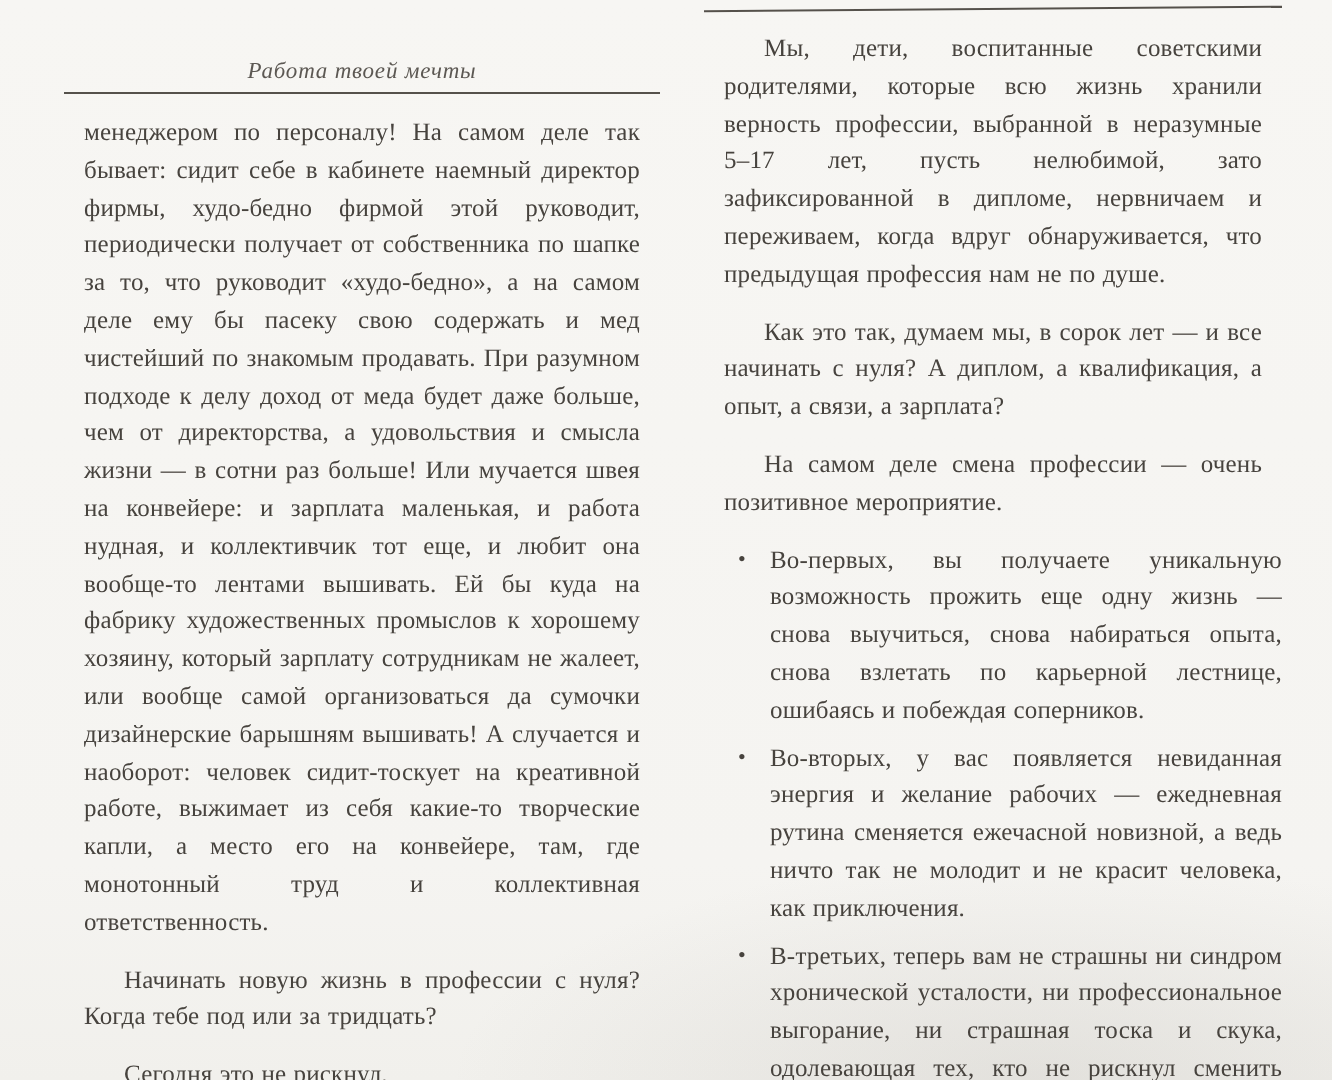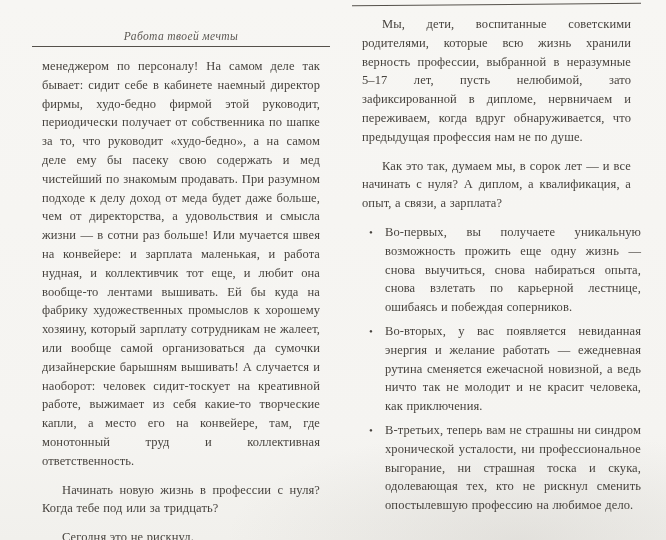--- a/index.html
+++ b/index.html
@@ -104,29 +104,30 @@
       <p class="indent">Учился на политолога, распределился юристом, работает продавцом — сколько таких историй знает современный рынок труда!</p>
 
     </div>
   </div>
 
   <div class="page page-right">
     <hr class="header-rule">
     <div class="page-body">
       <p class="indent">Мы, дети, воспитанные советскими родителями, которые всю жизнь хранили верность профессии, выбранной в неразумные 5–17 лет, пусть нелюбимой, зато зафиксированной в дипломе, нервничаем и переживаем, когда вдруг обнаруживается, что предыдущая профессия нам не по душе.</p>
       <p class="indent">Как это так, думаем мы, в сорок лет — и все начинать с нуля? А диплом, а квалификация, а опыт, а связи, а зарплата?</p>
+      <p class="indent">На самом деле смена профессии — очень позитивное мероприятие.</p>
 
       <ul class="bullet-list">
         <li>
           <span class="bullet-dot">•</span>
           <span>Во-первых, вы получаете уникальную возможность прожить еще одну жизнь — снова выучиться, снова набираться опыта, снова взлетать по карьерной лестнице, ошибаясь и побеждая соперников.</span>
         </li>
         <li>
           <span class="bullet-dot">•</span>
-          <span>Во-вторых, у вас появляется невиданная энергия и желание работать — ежедневная рутина сменяется ежечасной новизной, а ведь ничто так не молодит и не красит человека, как приключения.</span>
+          <span>Во-вторых, у вас появляется невиданная энергия и желание рабочих — ежедневная рутина сменяется ежечасной новизной, а ведь ничто так не молодит и не красит человека, как приключения.</span>
         </li>
         <li>
           <span class="bullet-dot">•</span>
           <span>В-третьих, теперь вам не страшны ни синдром хронической усталости, ни профессиональное выгорание, ни страшная тоска и скука, одолевающая тех, кто не рискнул сменить опостылевшую профессию на любимое дело.</span>
         </li>
       </ul>
 
     </div>
   </div>
 

